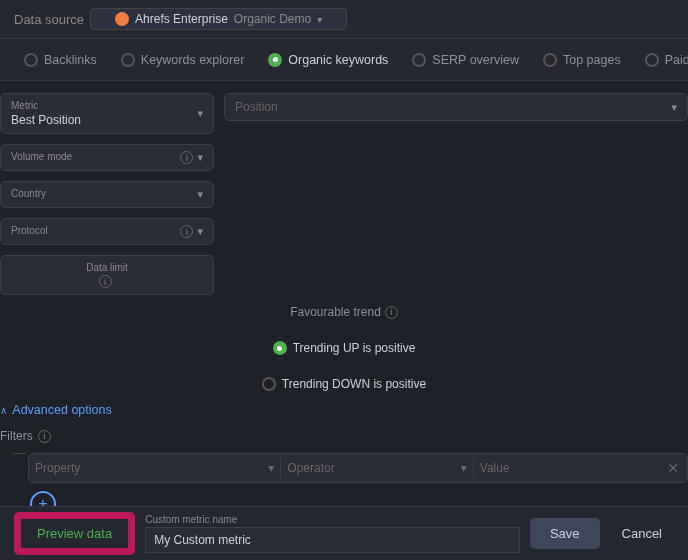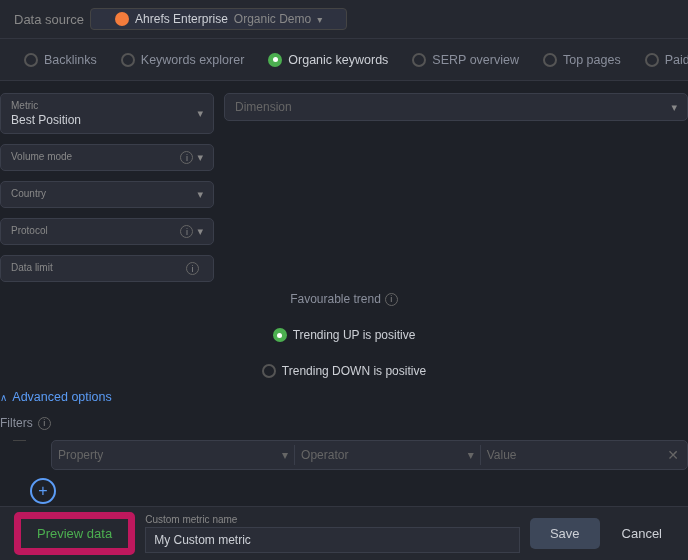--- a/index.html
+++ b/index.html
@@ -127,21 +127,21 @@
       flex: 1;
     }
     .select-field .chevron { color: #888; font-size: 11px; }
     .select-info { color: #888; font-size: 11px; margin-right: 4px; }
 
     .field-metric { width: 214px; }
     .field-dimension { flex: 1; }
     .field-volume { width: 214px; }
     .field-country { width: 214px; }
     .field-protocol { width: 214px; }
-    .field-datalimit { width: 214px; }
+    .field-datalimit { width: 214px; flex-direction: column; }
 
     .placeholder-text { color: #666; }
 
     
     .trend-row {
       display: flex;
       align-items: center;
       gap: 22px;
       margin-bottom: 12px;
       padding: 0 2px;
@@ -363,21 +363,21 @@
   <div class="row">
     <div class="select-field field-metric">
       <div class="select-field-inner">
         <span class="field-label">Metric</span>
         <span>Best Position</span>
       </div>
       <span class="chevron">▾</span>
     </div>
     <div class="select-field field-dimension">
       <div class="select-field-inner">
-        <span class="placeholder-text">Dimension</span>
+        <span class="placeholder-text">Position</span>
       </div>
       <span class="chevron">▾</span>
     </div>
   </div>
 
   <div class="row">
     <div class="select-field field-volume">
       <div class="select-field-inner">
         <span class="field-label">Volume mode</span>
       </div>
@@ -432,21 +432,21 @@
   <div class="advanced-toggle">
     <span class="advanced-chevron">∧</span>
     <span>Advanced options</span>
   </div>
 
   <div class="filters-label">
     <span>Filters</span>
     <span class="info-icon">i</span>
   </div>
 
-  <div style="display:flex; align-items:flex-start; margin-bottom: 8px; gap: 23px;">
+  <div style="display:flex; align-items:flex-start; margin-bottom: 8px;">
     <div style="width:28px; position:relative;">
       <div style="position:absolute; left:13px; top:0; bottom:50%; width:1px; background:#444;"></div>
       <div style="position:absolute; left:13px; top:50%; width:13px; height:1px; background:#444;"></div>
     </div>
     <div class="filter-fields">
       <div class="filter-select filter-property">
         <span class="placeholder-text">Property</span>
         <span class="chevron">▾</span>
       </div>
       <div class="filter-divider"></div>

